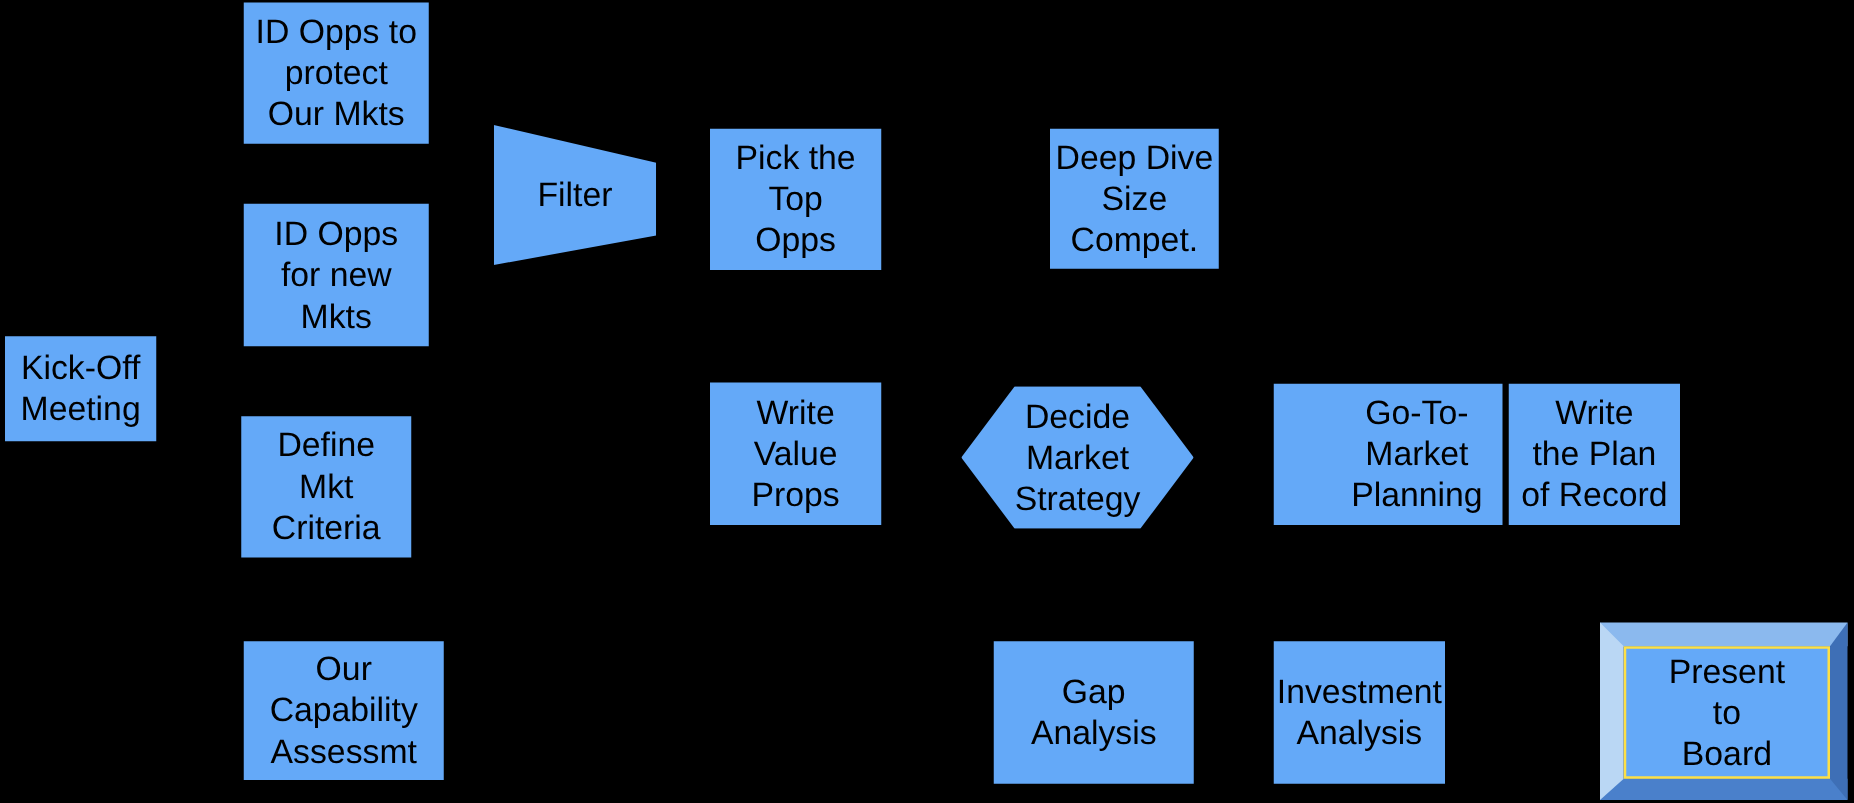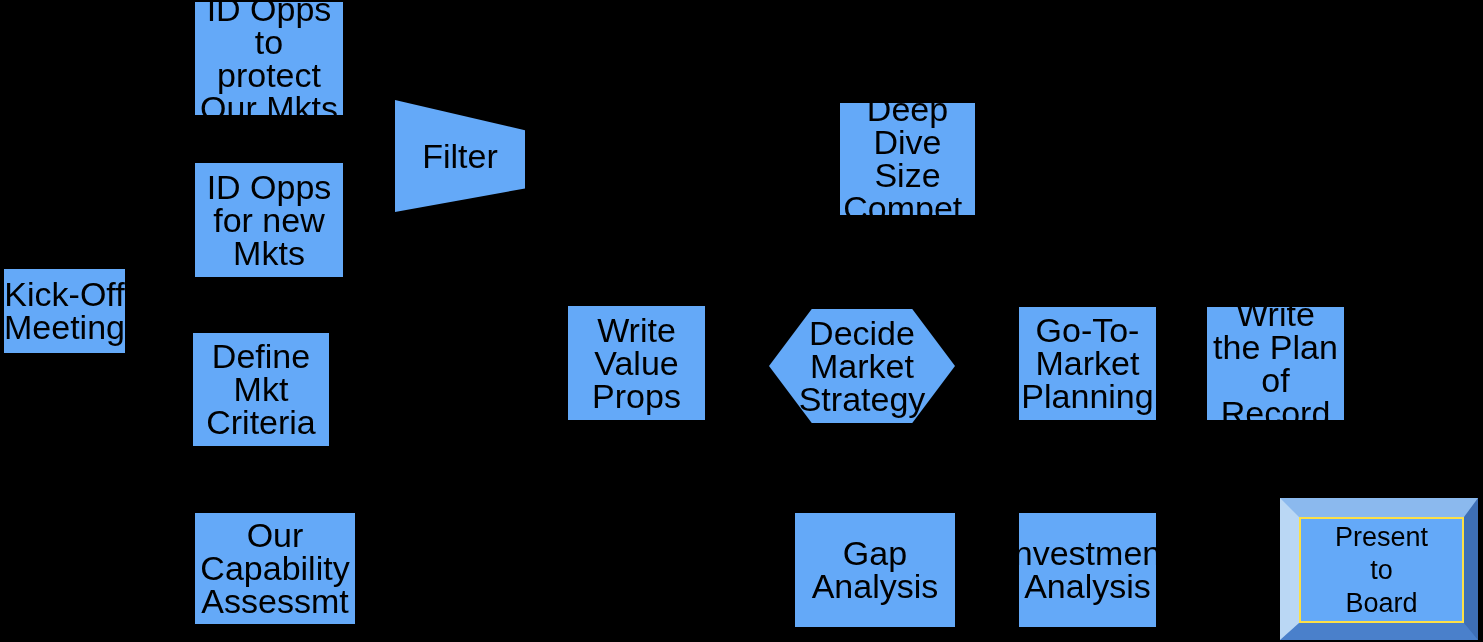--- a/index.html
+++ b/index.html
@@ -10,37 +10,37 @@
     font-family:"Liberation Sans", sans-serif;
     overflow:hidden;
   }
   .node {
     position:absolute;
     background:var(--fill,#64a9f8);
     color:var(--ink,#000);
     display:flex; align-items:center; justify-content:center;
     text-align:center;
     white-space:pre-line;
-    font-size:34px; line-height:33px;
+    font-size:27px; line-height:33px;
   }
   
   #n-kickoff     { left:4px;    top:269px; width:121px; height:84px;  }
   #n-id-protect  { left:195px;  top:2px;   width:148px; height:113px; }
   #n-id-new      { left:195px;  top:163px; width:148px; height:114px; }
   #n-define      { left:193px;  top:333px; width:136px; height:113px; }
   #n-capability  { left:195px;  top:513px; width:160px; height:111px; }
   #n-filter      { left:395px;  top:100px; width:130px; height:112px;
                    clip-path:polygon(0 0, 100% 27%, 100% 79%, 0 100%); }
   #n-pick        { left:568px;  top:103px; width:137px; height:113px; }
   #n-deepdive    { left:795px;  top:103px; width:135px; height:112px;margin-left:45px; }
   #n-validate    { left:1020px; top:103px; width:137px; height:113px; }
   #n-writevalue  { left:568px;  top:306px; width:137px; height:114px; }
   #n-decide      { left:769px;  top:309px; width:186px; height:114px;
                    clip-path:polygon(23% 0, 77% 0, 100% 50%, 77% 100%, 23% 100%, 0 50%); }
-  #n-gtm         { left:1019px; top:307px; width:137px; height:113px; }
+  #n-gtm         { left:1019px; top:307px; width:137px; height:113px;padding-left:46px; }
   #n-planrecord  { left:1207px; top:307px; width:137px; height:113px; }
   #n-gap         { left:795px;  top:513px; width:160px; height:114px; }
   #n-investment  { left:1019px; top:513px; width:137px; height:114px; }
 
   
   #n-present-frame {
     position:absolute; left:1280px; top:498px; width:198px; height:142px;
     box-sizing:border-box;
     border-style:solid;
     border-width:19px 14px 17px 19px;
@@ -73,20 +73,23 @@
   <div class="node" id="n-id-new">ID Opps
 for new
 Mkts</div>
   <div class="node" id="n-define">Define
 Mkt
 Criteria</div>
   <div class="node" id="n-capability">Our
 Capability
 Assessmt</div>
   <div class="node" id="n-filter">Filter</div>
+  <div class="node" id="n-pick">Pick the
+Top
+Opps</div>
   <div class="node" id="n-deepdive">Deep Dive
 Size
 Compet.</div>
   <div class="node" id="n-writevalue">Write
 Value
 Props</div>
   <div class="node" id="n-decide">Decide
 Market
 Strategy</div>
   <div class="node" id="n-gtm">Go-To-

